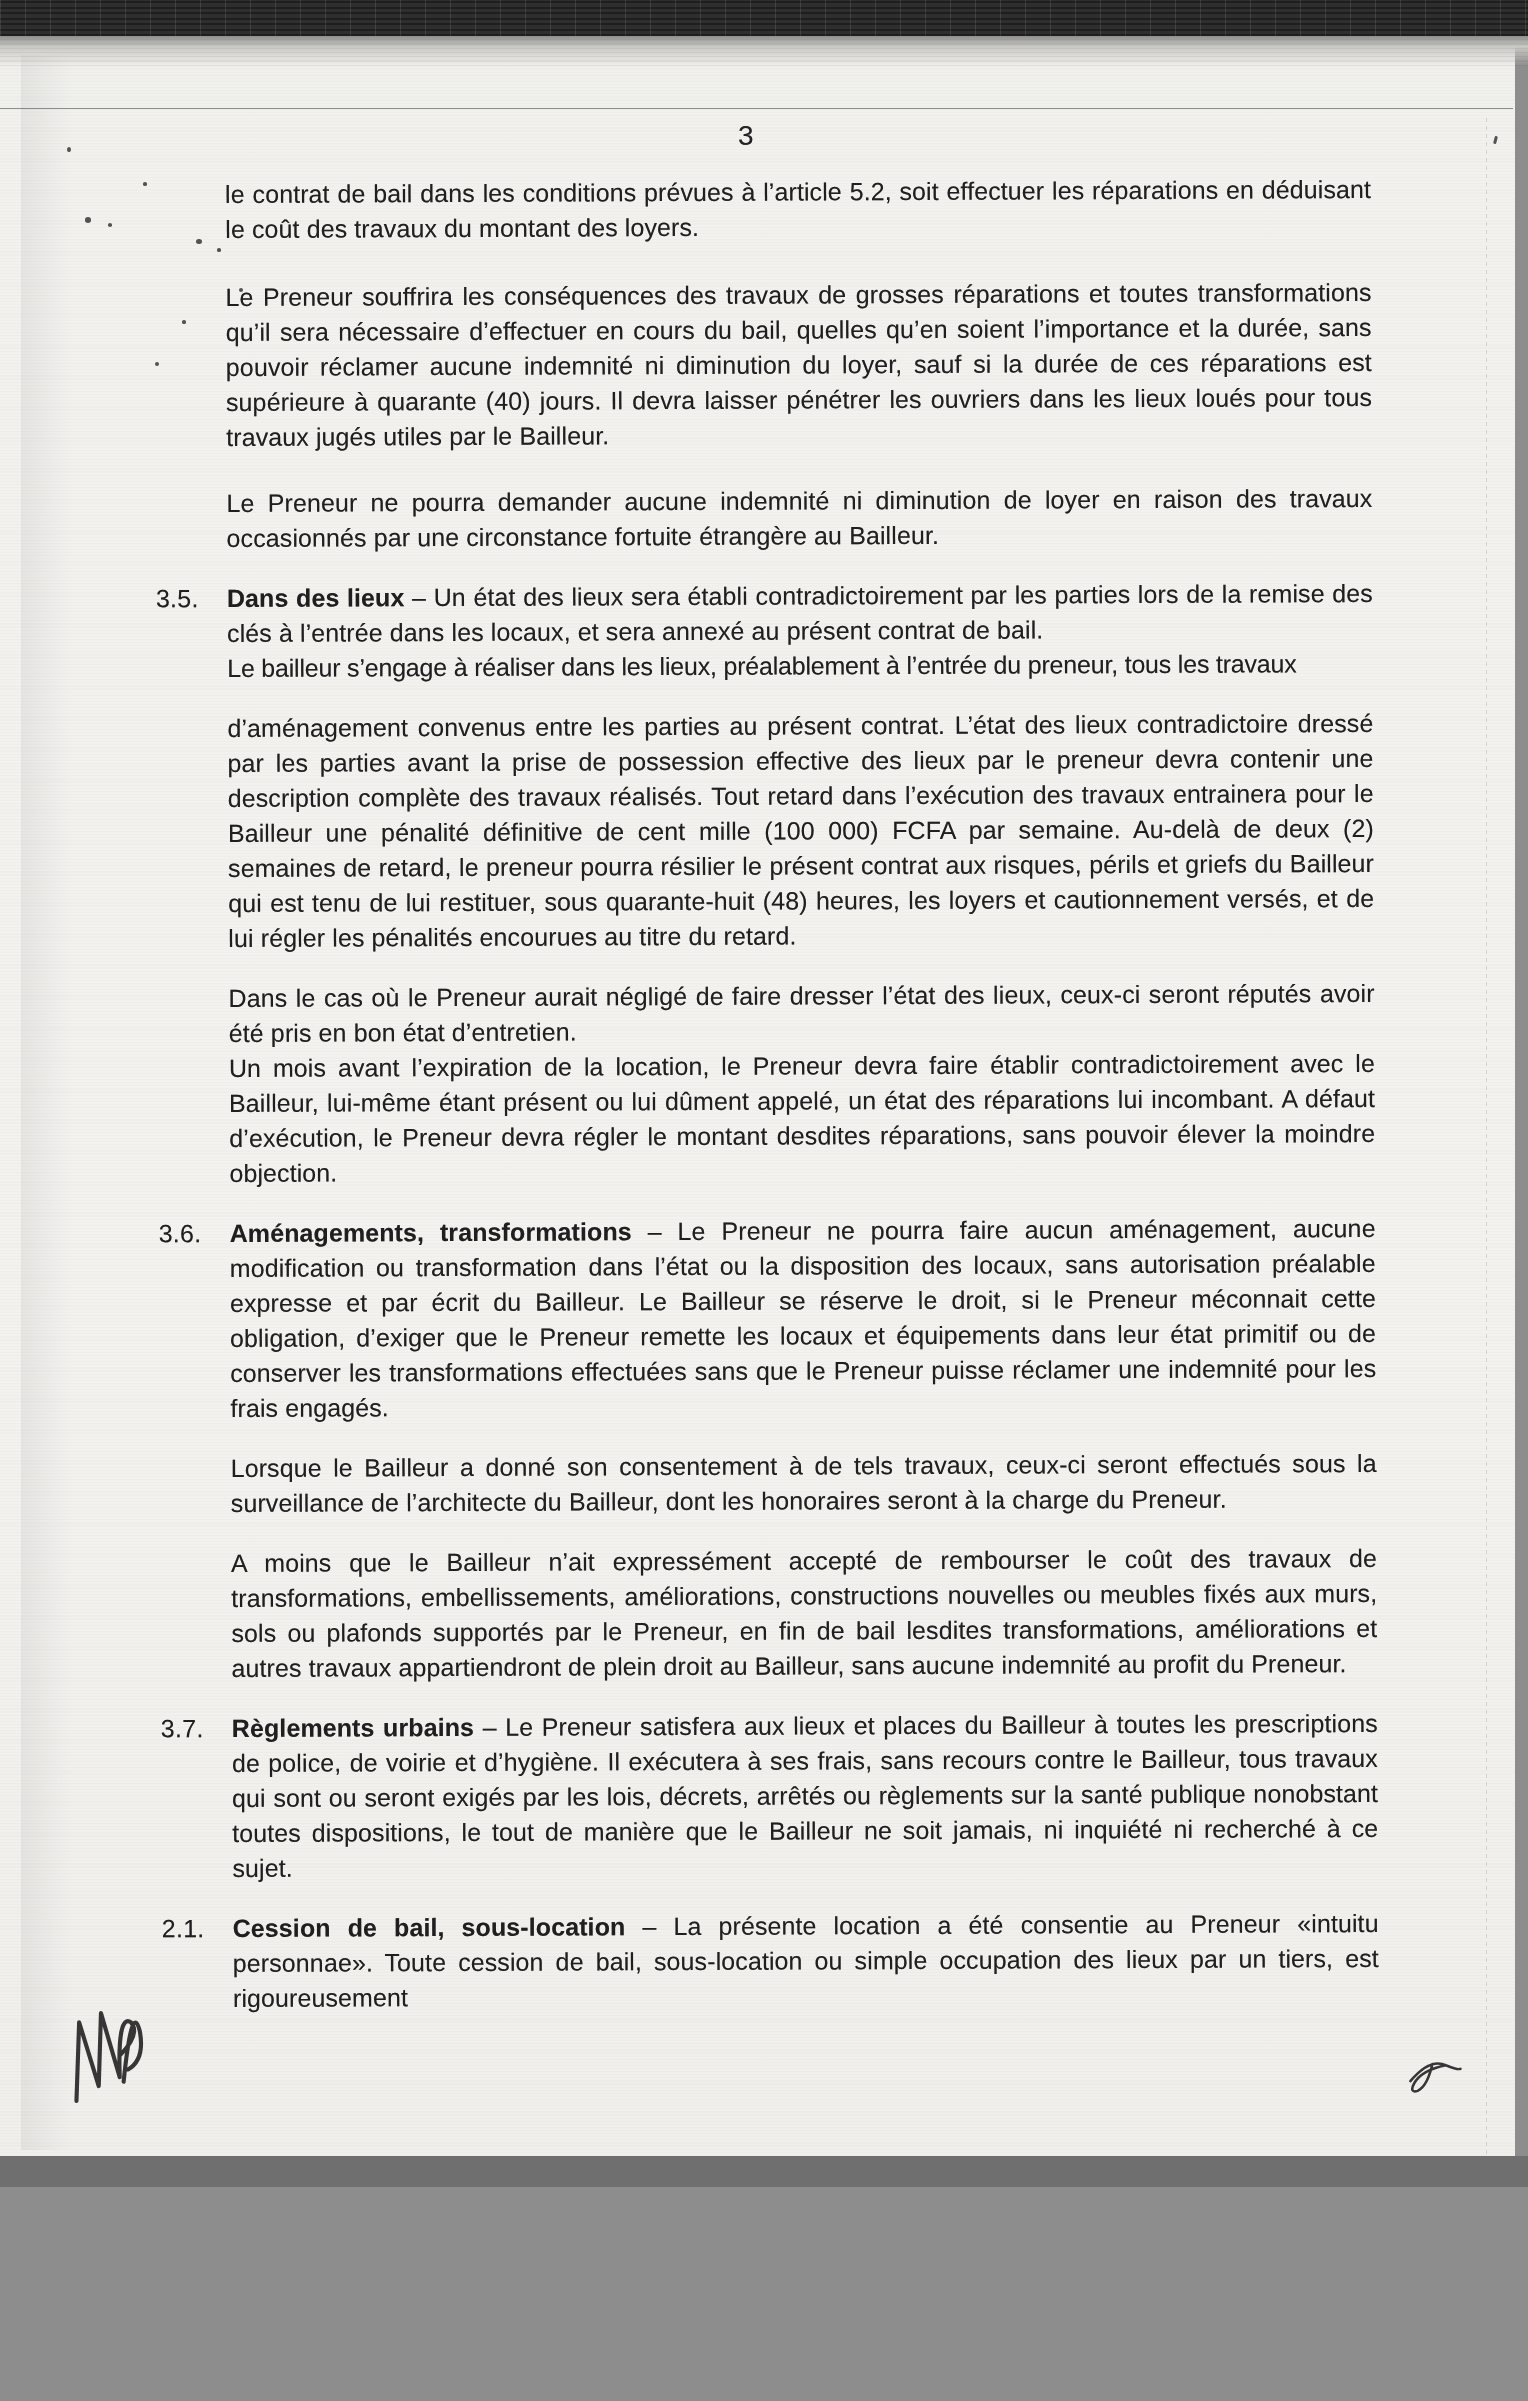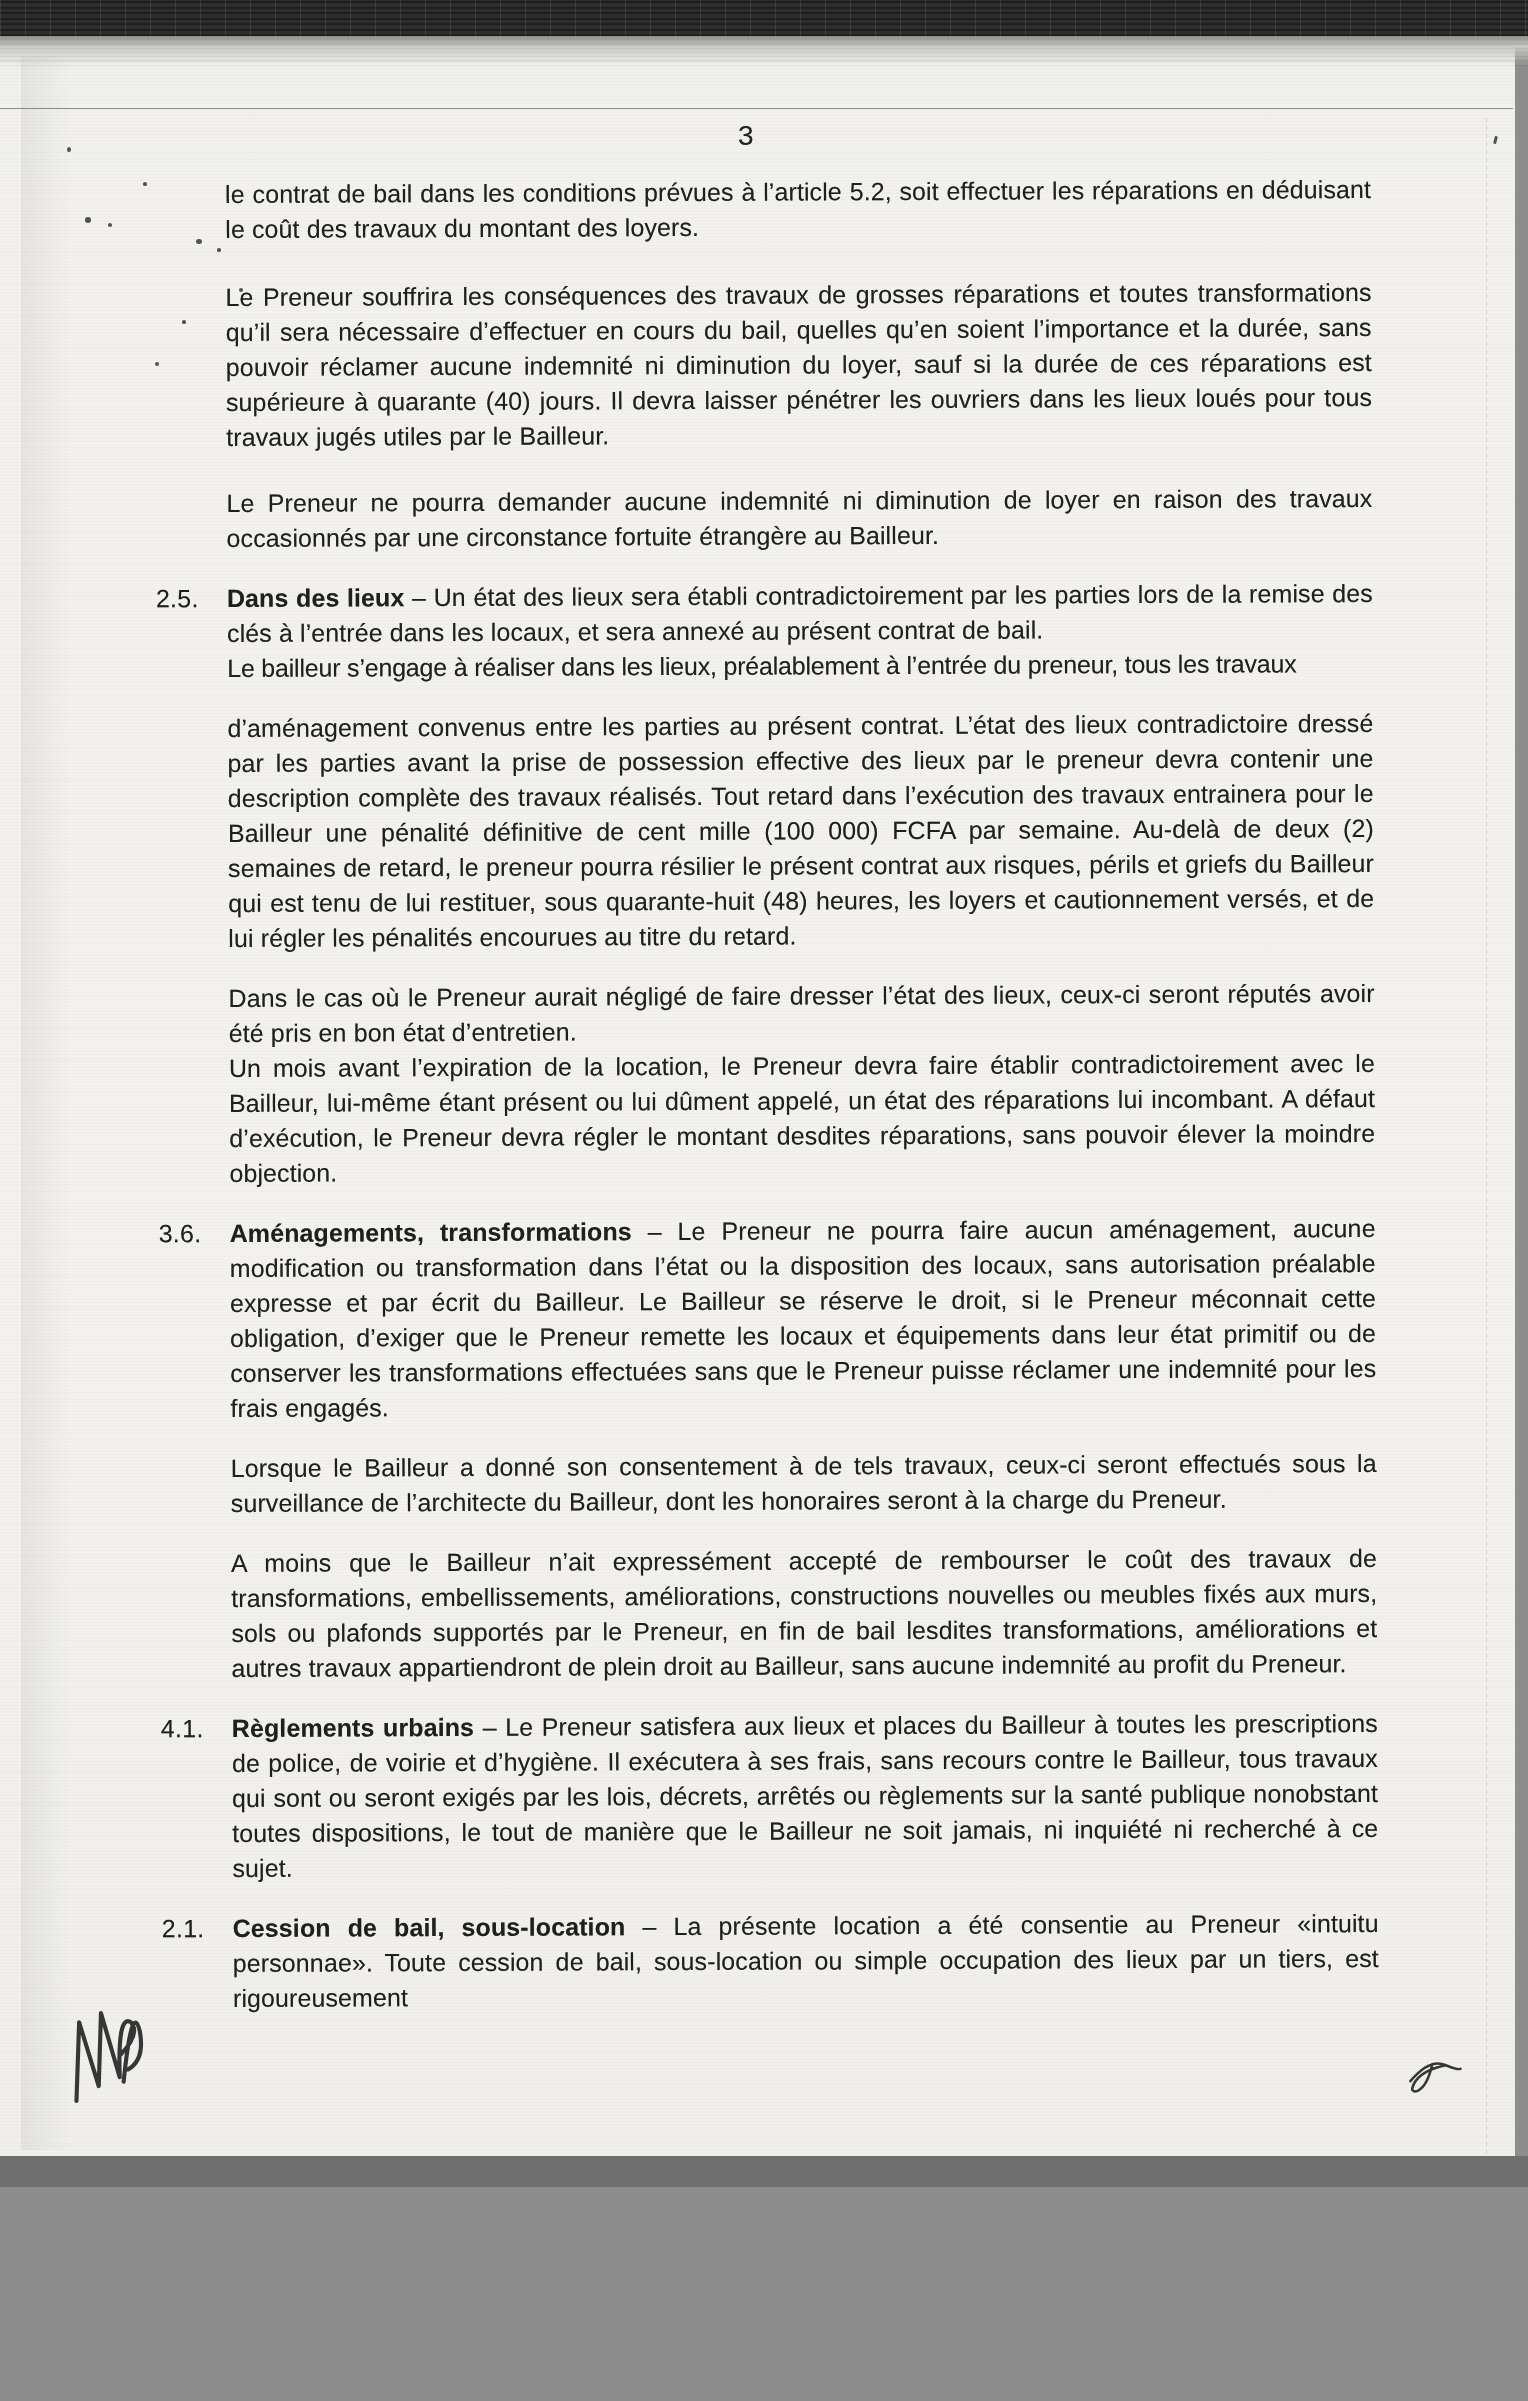--- a/index.html
+++ b/index.html
@@ -92,37 +92,37 @@
 
   <div class="page-number">3</div>
 
   <div class="content">
 
     <p class="para">le contrat de bail dans les conditions prévues à l’article 5.2, soit effectuer les réparations en déduisant le coût des travaux du montant des loyers.</p>
     <p class="para" style="margin-top:33px;">Le Preneur souffrira les conséquences des travaux de grosses réparations et toutes transformations qu’il sera nécessaire d’effectuer en cours du bail, quelles qu’en soient l’importance et la durée, sans pouvoir réclamer aucune indemnité ni diminution du loyer, sauf si la durée de ces réparations est supérieure à quarante (40) jours. Il devra laisser pénétrer les ouvriers dans les lieux loués pour tous travaux jugés utiles par le Bailleur.</p>
     <p class="para" style="margin-top:31px;">Le Preneur ne pourra demander aucune indemnité ni diminution de loyer en raison des travaux occasionnés par une circonstance fortuite étrangère au Bailleur.</p>
 
     <div class="section">
-      <span class="sec-num">2.5.</span>
+      <span class="sec-num">3.5.</span>
       <p class="para no-gap"><b class="sec-title">Dans des lieux</b><span> – Un état des lieux sera établi contradictoirement par les parties lors de la remise des clés à l’entrée dans les locaux, et sera annexé au présent contrat de bail.</span></p>
       <p class="para one-line">Le bailleur s’engage à réaliser dans les lieux, préalablement à l’entrée du preneur, tous les travaux</p>
       <p class="para">d’aménagement convenus entre les parties au présent contrat. L’état des lieux contradictoire dressé par les parties avant la prise de possession effective des lieux par le preneur devra contenir une description complète des travaux réalisés. Tout retard dans l’exécution des travaux entrainera pour le Bailleur une pénalité définitive de cent mille (100 000) FCFA par semaine. Au-delà de deux (2) semaines de retard, le preneur pourra résilier le présent contrat aux risques, périls et griefs du Bailleur qui est tenu de lui restituer, sous quarante-huit (48) heures, les loyers et cautionnement versés, et de lui régler les pénalités encourues au titre du retard.</p>
       <p class="para no-gap">Dans le cas où le Preneur aurait négligé de faire dresser l’état des lieux, ceux-ci seront réputés avoir été pris en bon état d’entretien.</p>
       <p class="para">Un mois avant l’expiration de la location, le Preneur devra faire établir contradictoirement avec le Bailleur, lui-même étant présent ou lui dûment appelé, un état des réparations lui incombant. A défaut d’exécution, le Preneur devra régler le montant desdites réparations, sans pouvoir élever la moindre objection.</p>
     </div>
 
     <div class="section">
       <span class="sec-num">3.6.</span>
       <p class="para"><b class="sec-title">Aménagements, transformations</b><span> – Le Preneur ne pourra faire aucun aménagement, aucune modification ou transformation dans l’état ou la disposition des locaux, sans autorisation préalable expresse et par écrit du Bailleur. Le Bailleur se réserve le droit, si le Preneur méconnait cette obligation, d’exiger que le Preneur remette les locaux et équipements dans leur état primitif ou de conserver les transformations effectuées sans que le Preneur puisse réclamer une indemnité pour les frais engagés.</span></p>
       <p class="para">Lorsque le Bailleur a donné son consentement à de tels travaux, ceux-ci seront effectués sous la surveillance de l’architecte du Bailleur, dont les honoraires seront à la charge du Preneur.</p>
       <p class="para">A moins que le Bailleur n’ait expressément accepté de rembourser le coût des travaux de transformations, embellissements, améliorations, constructions nouvelles ou meubles fixés aux murs, sols ou plafonds supportés par le Preneur, en fin de bail lesdites transformations, améliorations et autres travaux appartiendront de plein droit au Bailleur, sans aucune indemnité au profit du Preneur.</p>
     </div>
 
     <div class="section">
-      <span class="sec-num">4.1.</span>
+      <span class="sec-num">3.7.</span>
       <p class="para"><b class="sec-title">Règlements urbains</b><span> – Le Preneur satisfera aux lieux et places du Bailleur à toutes les prescriptions de police, de voirie et d’hygiène. Il exécutera à ses frais, sans recours contre le Bailleur, tous travaux qui sont ou seront exigés par les lois, décrets, arrêtés ou règlements sur la santé publique nonobstant toutes dispositions, le tout de manière que le Bailleur ne soit jamais, ni inquiété ni recherché à ce sujet.</span></p>
     </div>
 
     <div class="section">
       <span class="sec-num">2.1.</span>
       <p class="para stretch-last"><b class="sec-title">Cession de bail, sous-location</b><span> – La présente location a été consentie au Preneur «intuitu personnae». Toute cession de bail, sous-location ou simple occupation des lieux par un tiers, est rigoureusement</span></p>
     </div>
 
   </div>
 

